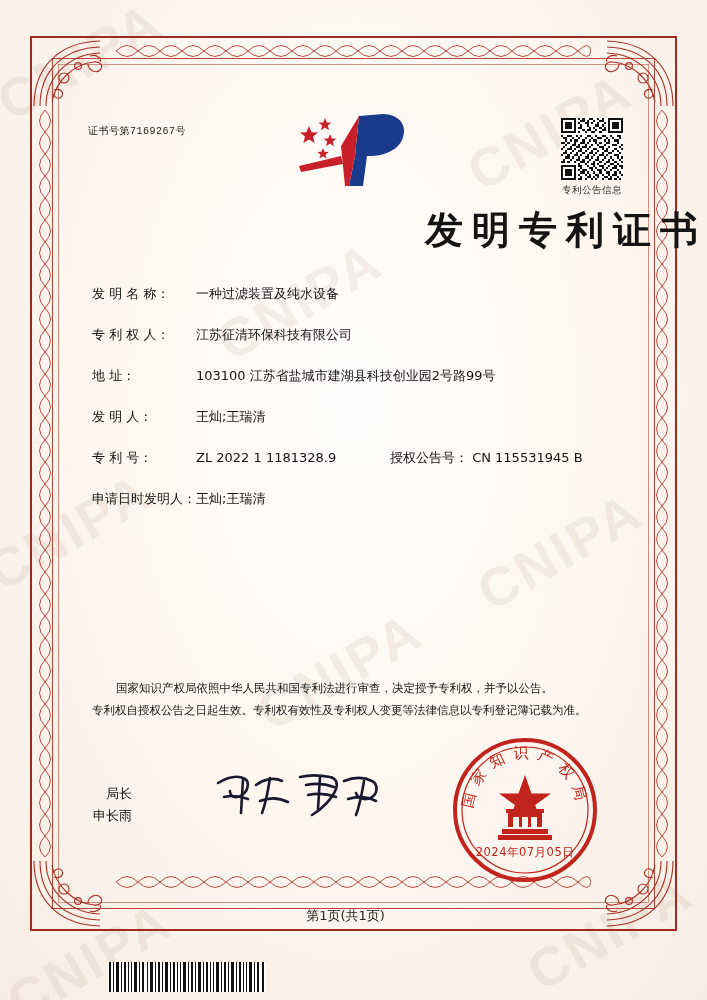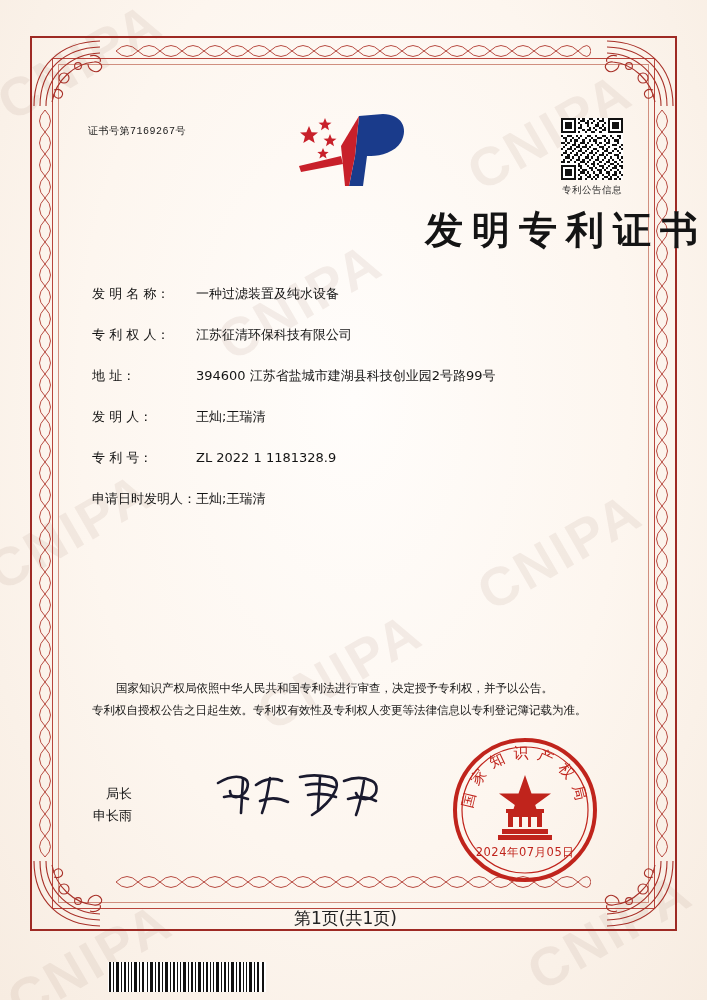--- a/index.html
+++ b/index.html
@@ -205,21 +205,21 @@
     text-align: center;
     font-size: 11.5px;
     color: #c0241c;
     letter-spacing: 0.5px;
   }
 
   .page-no {
     position: absolute;
     left: 0; right: 16px; top: 907px;
     text-align: center;
-    font-size: 17px;
+    font-size: 13px;
     color: #222;
   }
 
   
   .barcode {
     position: absolute;
     left: 108px; top: 962px;
     width: 158px; height: 30px;
   }
 </style>
@@ -569,29 +569,33 @@
 
     <div class="row">
       <span class="lbl lbl-w1">发 明 名 称：</span><span class="val">一种过滤装置及纯水设备</span>
     </div>
 
     <div class="row">
       <span class="lbl lbl-w1">专 利 权 人：</span><span class="val">江苏征清环保科技有限公司</span>
     </div>
 
     <div class="row">
-      <span class="lbl lbl-w1">地        址：</span><span class="val">394600 江苏省盐城市建湖县科技创业园2号路99号</span>
+      <span class="lbl lbl-w1">地        址：</span><span class="val">103100 江苏省盐城市建湖县科技创业园2号路99号</span>
     </div>
 
     <div class="row">
       <span class="lbl lbl-w1">发 明 人：</span><span class="val">王灿;王瑞清</span>
     </div>
 
     <div class="row">
       <span class="lbl lbl-w1">专 利 号：</span><span class="val">ZL 2022 1 1181328.9</span>
+      <span class="col2">
+        <span class="lbl">授权公告号：</span>
+        <span class="val">CN 115531945 B</span>
+      </span>
     </div>
 
 
 
     <div class="row">
       <span class="lbl">申请日时发明人：</span><span class="val">王灿;王瑞清</span>
     </div>
 
   </div>
 

